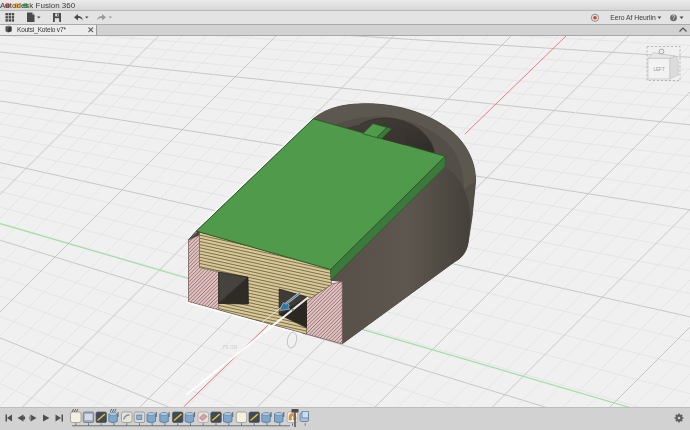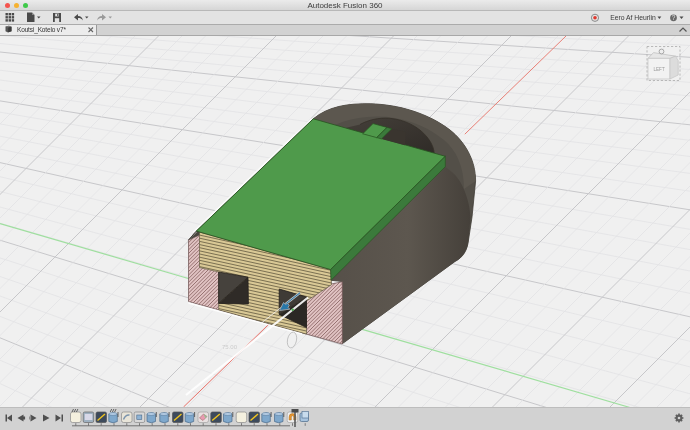--- a/index.html
+++ b/index.html
@@ -1,20 +1,20 @@
 <!DOCTYPE html>
 <html><head><meta charset="utf-8"><style>
 * { margin:0; padding:0; box-sizing:border-box; }
 html,body { width:690px; height:430px; overflow:hidden; font-family:"Liberation Sans",sans-serif; }
 #app { position:relative; width:690px; height:430px; background:#f0f0f0; }
 
 #titlebar { position:absolute; left:0; top:0; width:690px; height:11px;
   background:linear-gradient(#ebebeb,#d6d6d6); border-bottom:1px solid #b8b8b8; }
 #titlebar .tl { position:absolute; top:3px; width:5px; height:5px; border-radius:50%; }
-#title-text { position:absolute; top:1px; left:0; width:690px; text-align:center;
+#title-text { position:absolute; top:1px; left:0; width:690px; text-align:left;
   font-size:8px; color:#3c3c3c; }
 
 #toolbar { position:absolute; left:0; top:11px; width:690px; height:14px;
   background:#e3e3e3; border-bottom:1px solid #ababab; }
 
 #tabbar { position:absolute; left:0; top:25px; width:690px; height:11px;
   background:#d2d2d2; border-bottom:1px solid #a8a8a8; }
 #tab { position:absolute; left:0; top:0; width:97px; height:10px; background:#ececec;
   border-right:1px solid #9a9a9a; }
 #tab-label { position:absolute; left:17px; top:1px; font-size:6.5px; letter-spacing:-0.15px; color:#333; }

